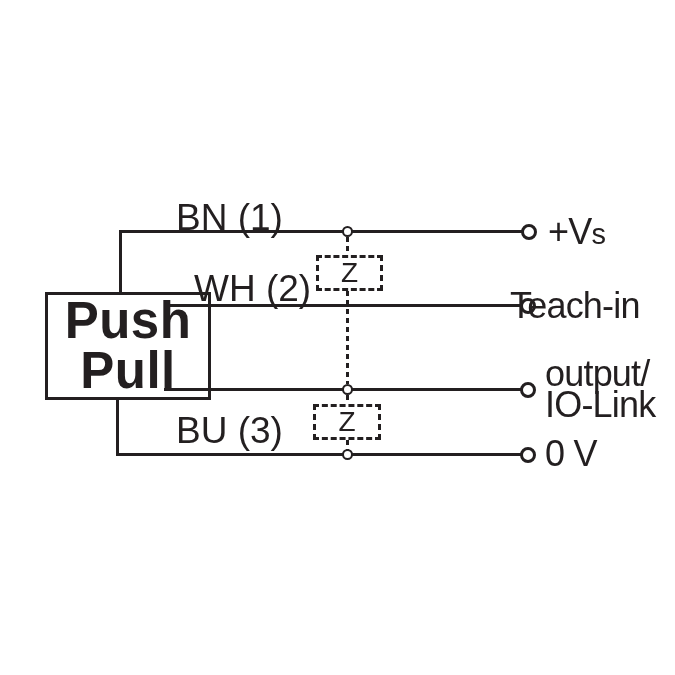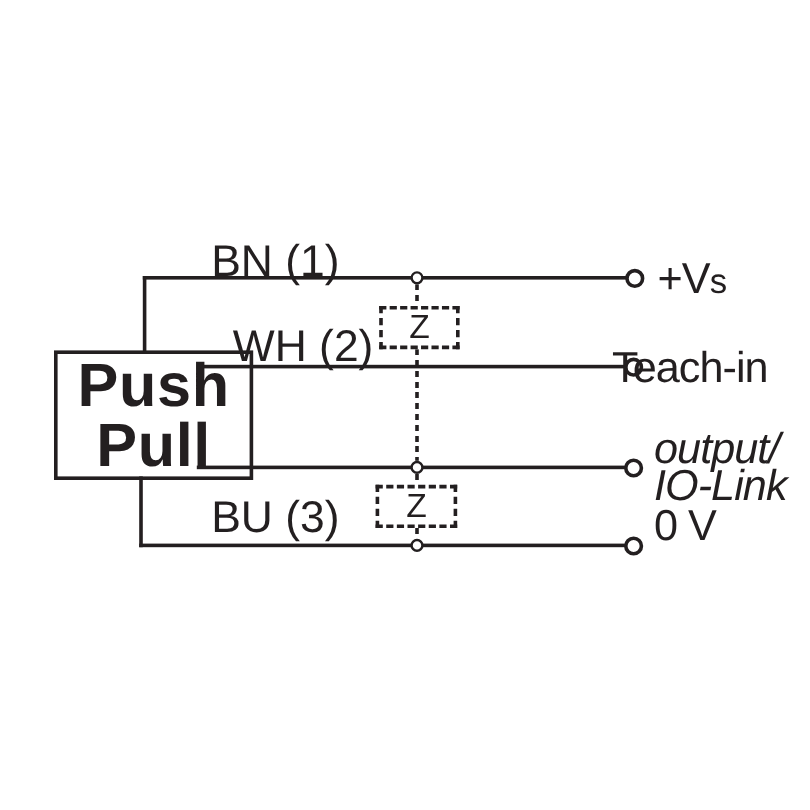--- a/index.html
+++ b/index.html
@@ -78,21 +78,21 @@
     white-space: nowrap;
   }
   
   .tlbl {
     position: absolute;
     font-size: 36px;
     line-height: 36px;
     letter-spacing: -0.8px;
     white-space: nowrap;
   }
-  .tlbl-2line { line-height: 31px; font-style: italic; }
+  .tlbl-2line { line-height: 31px; }
   .sub-s { font-size: 29px; }
 </style>
 </head>
 <body>
 
 <div class="canvas">
 
   <div class="device">
     <div>Push</div>
     <div>Pull</div>
@@ -134,15 +134,15 @@
   <div class="lbl" style="left:176px; top:412px;">BU (3)</div>
 
   <div class="tlbl" style="left:548px; top:214px;">
     <span>+V</span><span class="sub-s">s</span>
   </div>
   <div class="tlbl" style="left:510px; top:288px;">Teach-in</div>
   <div class="tlbl tlbl-2line" style="left:545px; top:358px;">
     <div>output/</div>
     <div>IO-Link</div>
   </div>
-  <div class="tlbl" style="left:545px; top:420px;">0 V</div>
+  <div class="tlbl" style="left:545px; top:436px;">0 V</div>
 
 </div>
 
 </body></html>

